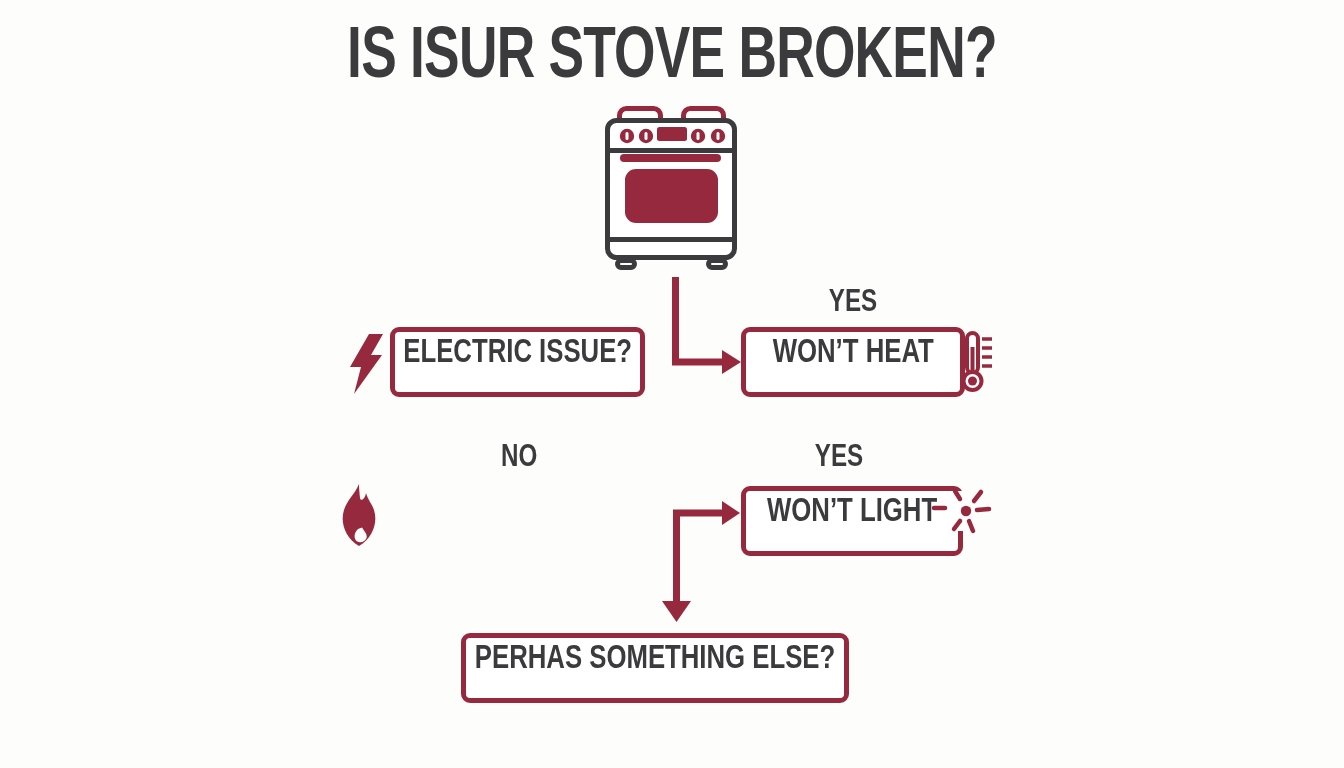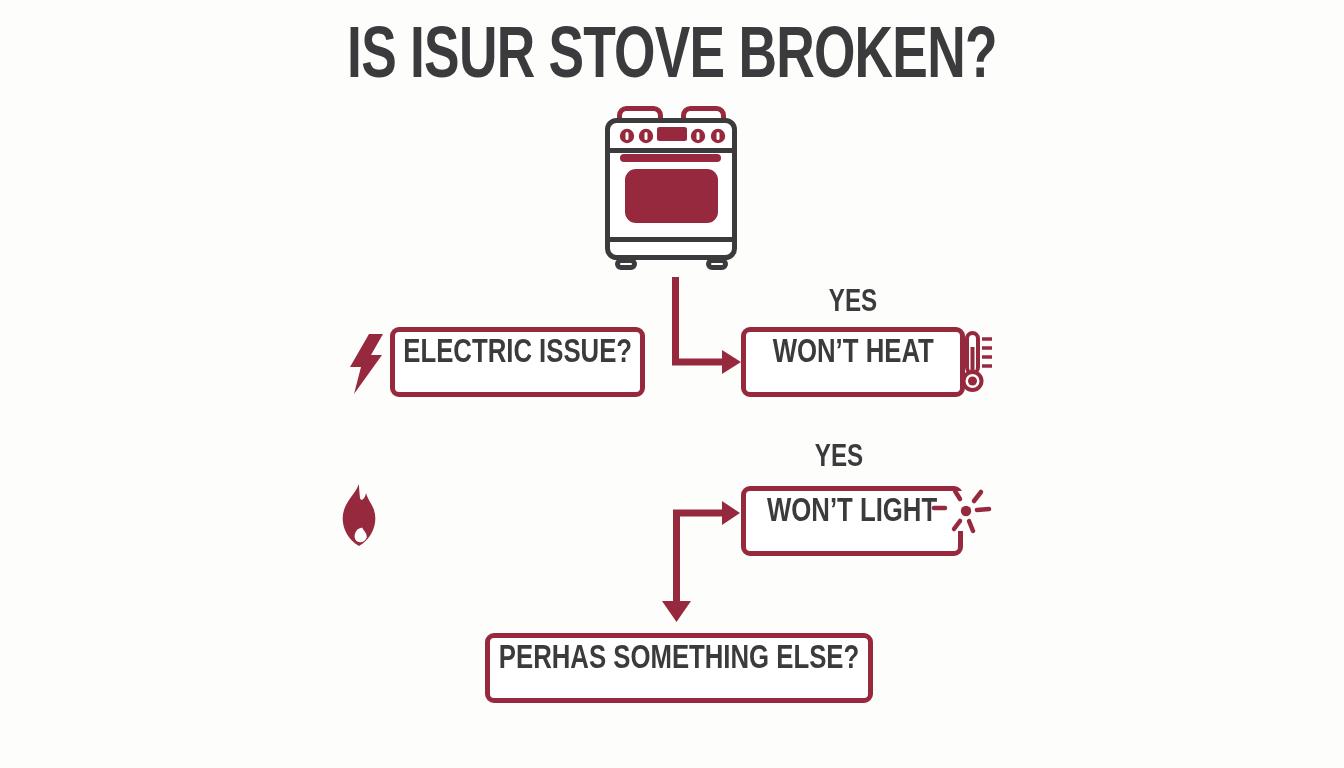--- a/index.html
+++ b/index.html
@@ -106,20 +106,23 @@
     <rect x="6" y="2" width="11" height="40" rx="5.5" fill="#FFFFFF" stroke="var(--accent)" stroke-width="4"></rect>
     <rect x="9.5" y="16" width="4" height="28" fill="var(--accent)"></rect>
     <circle cx="11.5" cy="50" r="9" fill="#FFFFFF" stroke="var(--accent)" stroke-width="4"></circle>
     <circle cx="11.5" cy="50" r="4.5" fill="var(--accent)"></circle>
     <line x1="21" y1="8" x2="31" y2="8" stroke="var(--accent)" stroke-width="3.5"></line>
     <line x1="21" y1="17" x2="31" y2="17" stroke="var(--accent)" stroke-width="3.5"></line>
     <line x1="21" y1="26" x2="31" y2="26" stroke="var(--accent)" stroke-width="3.5"></line>
     <line x1="21" y1="35" x2="31" y2="35" stroke="var(--accent)" stroke-width="3.5"></line>
   </svg>
 
+  <div class="branch-label" style="left:392px;top:440px;width:255px">
+    <span>NO</span>
+  </div>
 
   <div class="branch-label" style="left:728px;top:440px;width:222px">
     <span>YES</span>
   </div>
 
   <svg class="abs" style="left:339px;top:484px" width="40" height="62" viewBox="0 0 40 62">
     <path fill-rule="evenodd" fill="var(--accent)" d="M20 0 C16 10 8 16 5 26 C1 38 6 54 20 62 C34 54 39 38 35 26 C33 20 29 16 27 9 C26 15 22 18 21 14 C20.5 9 20 4 20 0 Z
          M19 45 C15 49 14.5 54 17.5 57 C21 59.5 26 58 27.5 54 C28.7 50 25 47 23 43.5 Z"></path>
   </svg>
 
@@ -134,17 +137,17 @@
       <line x1="4" y1="25" x2="15" y2="25"></line>
       <line x1="25" y1="8" x2="30" y2="16"></line>
       <line x1="44" y1="18" x2="51" y2="9"></line>
       <line x1="47" y1="27" x2="59" y2="26"></line>
       <line x1="39" y1="38" x2="43" y2="48"></line>
       <line x1="24" y1="46" x2="30" y2="38"></line>
     </g>
     <circle cx="36" cy="28" r="5.2" fill="var(--accent)"></circle>
   </svg>
 
-  <div class="node" style="left:485px;top:633px;width:388px">
+  <div class="node" style="left:461px;top:633px;width:388px">
     <span class="label">PERHAS SOMETHING ELSE?</span>
   </div>
 
 </div>
 
 </body></html>

